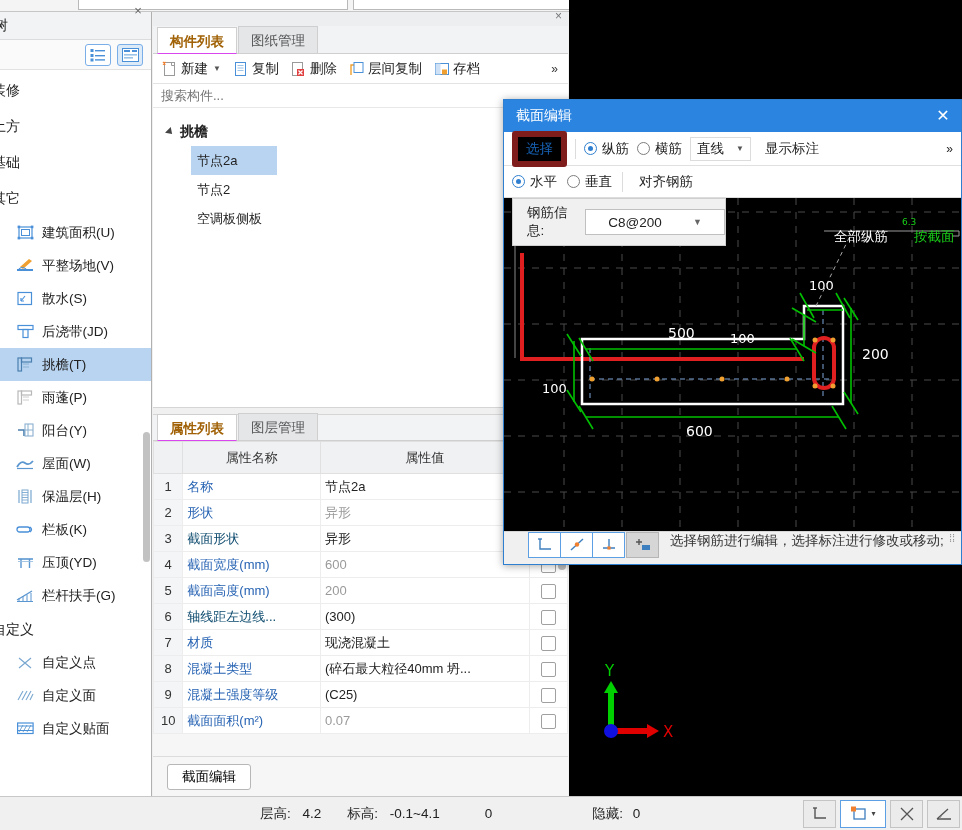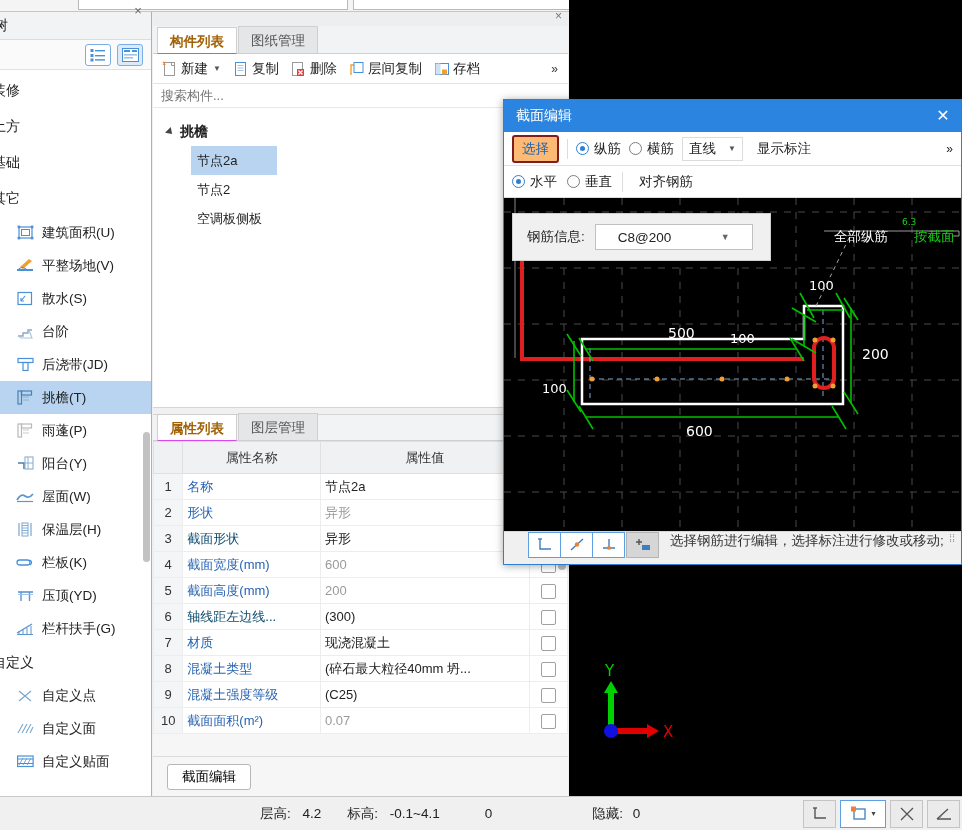--- a/index.html
+++ b/index.html
@@ -117,36 +117,36 @@
   .dialog { position:absolute; left:503px; top:99px; width:459px; height:466px;
     background:#f0f0f0; border:1px solid #2f7fd0; box-shadow:0 1px 8px rgba(0,0,0,.35); }
   .dlg-title { height:32px; background:#2b84e0; color:#fff; display:flex;
     align-items:center; padding-left:12px; font-size:14px; }
   .dlg-close { position:absolute; right:8px; top:6px; width:20px; height:20px; color:#fff;
     font-size:16px; line-height:20px; text-align:center; cursor:pointer; }
   .dlg-tb { height:34px; background:#fff; border-bottom:1px solid #e0e0e0;
     display:flex; align-items:center; padding-left:8px; gap:8px; }
   .dlg-tb2 { height:32px; background:#fff; border-bottom:1px solid #dcdcdc;
     display:flex; align-items:center; padding-left:8px; gap:10px; }
-  .selbtn { border:2px solid #7f1d1d; border-radius:3px; background:#fdba74;
+  .selbtn { border:6px solid #7f1d1d; border-radius:3px; background:#000000;
     color:#1763b8; font-size:13.5px; padding:3px 8px; cursor:pointer; }
   .vdiv { width:1px; height:20px; background:#dcdcdc; }
   .radio { display:flex; align-items:center; gap:5px; font-size:13.5px; cursor:pointer; }
   .rdot { width:13px; height:13px; border-radius:50%; border:1px solid #7d7d7d;
     background:#fff; position:relative; }
   .rdot.on { border-color:#2f7fd0; }
   .rdot.on::after { content:""; position:absolute; left:3px; top:3px; width:5px; height:5px;
     border-radius:50%; background:#2f7fd0; }
   .combo { border:1px solid #dcdcdc; background:#fff; height:24px; display:flex;
     align-items:center; padding:0 6px; gap:10px; font-size:13.5px; cursor:pointer; }
   .plainbtn { font-size:13.5px; padding:3px 6px; cursor:pointer; color:#222; }
   .tb-more { margin-left:auto; padding-right:8px; font-size:12px; cursor:pointer; }
 
   .dlg-canvas { position:relative; width:100%; height:337px; background:#000; overflow:hidden; }
-  .rebarbox { position:absolute; left:8px; top:15px; width:259px; height:48px;
+  .rebarbox { position:absolute; left:8px; top:0; width:214px; height:48px;
     background:#f0f0f0; border:1px solid #cfcfcf; display:flex; align-items:center;
     padding-left:14px; gap:10px; }
   .rebarbox .lab { font-size:13.5px; }
   .rb-input { width:158px; height:26px; background:#fff; border:1px solid #c0c0c0;
     display:flex; align-items:center; padding:0 22px; font-size:13.5px; justify-content:space-between; }
 
   .dlg-bottom { position:absolute; left:0; bottom:0; width:100%; height:33px;
     background:#f0f0f0; border-top:1px solid #d6d6d6; display:flex; 
     padding-left:24px; gap:0px; }
   .ibtn { width:33px; height:26px; border:1px solid #5d9fe3; background:#fff;
@@ -236,29 +236,20 @@
       </div>
       <div class="titem">
         <span class="ico">
             <svg width="16" height="15" viewBox="0 0 16 15">
               <rect x="1" y="1.5" width="13.5" height="12" fill="none" stroke="#4a90d9" stroke-width="1.2"></rect>
               <path d="M4 10 L8 5" stroke="#4a90d9" stroke-width="1.2"></path>
               <path d="M4 10 h3 M4 10 v-3" stroke="#4a90d9" stroke-width="1.2"></path>
             </svg>
           </span>
         <span>散水(S)</span>
-      </div>
-      <div class="titem">
-        <span class="ico">
-            <svg width="18" height="14" viewBox="0 0 18 14">
-              <path d="M2 11 h5 v-3 h5 v-3 h4" fill="none" stroke="#8aa8c8" stroke-width="1.4"></path>
-              <path d="M2 11 L5 13 h11 L13 5" fill="none" stroke="#b0c4d8" stroke-width="1.1"></path>
-            </svg>
-          </span>
-        <span>台阶</span>
       </div>
       <div class="titem">
         <span class="ico">
             <svg width="17" height="15" viewBox="0 0 17 15">
               <rect x="1" y="1.5" width="15" height="4" fill="none" stroke="#4a90d9" stroke-width="1.2"></rect>
               <rect x="6" y="5.5" width="5" height="8" fill="none" stroke="#4a90d9" stroke-width="1.2"></rect>
             </svg>
           </span>
         <span>后浇带(JD)</span>
       </div>

